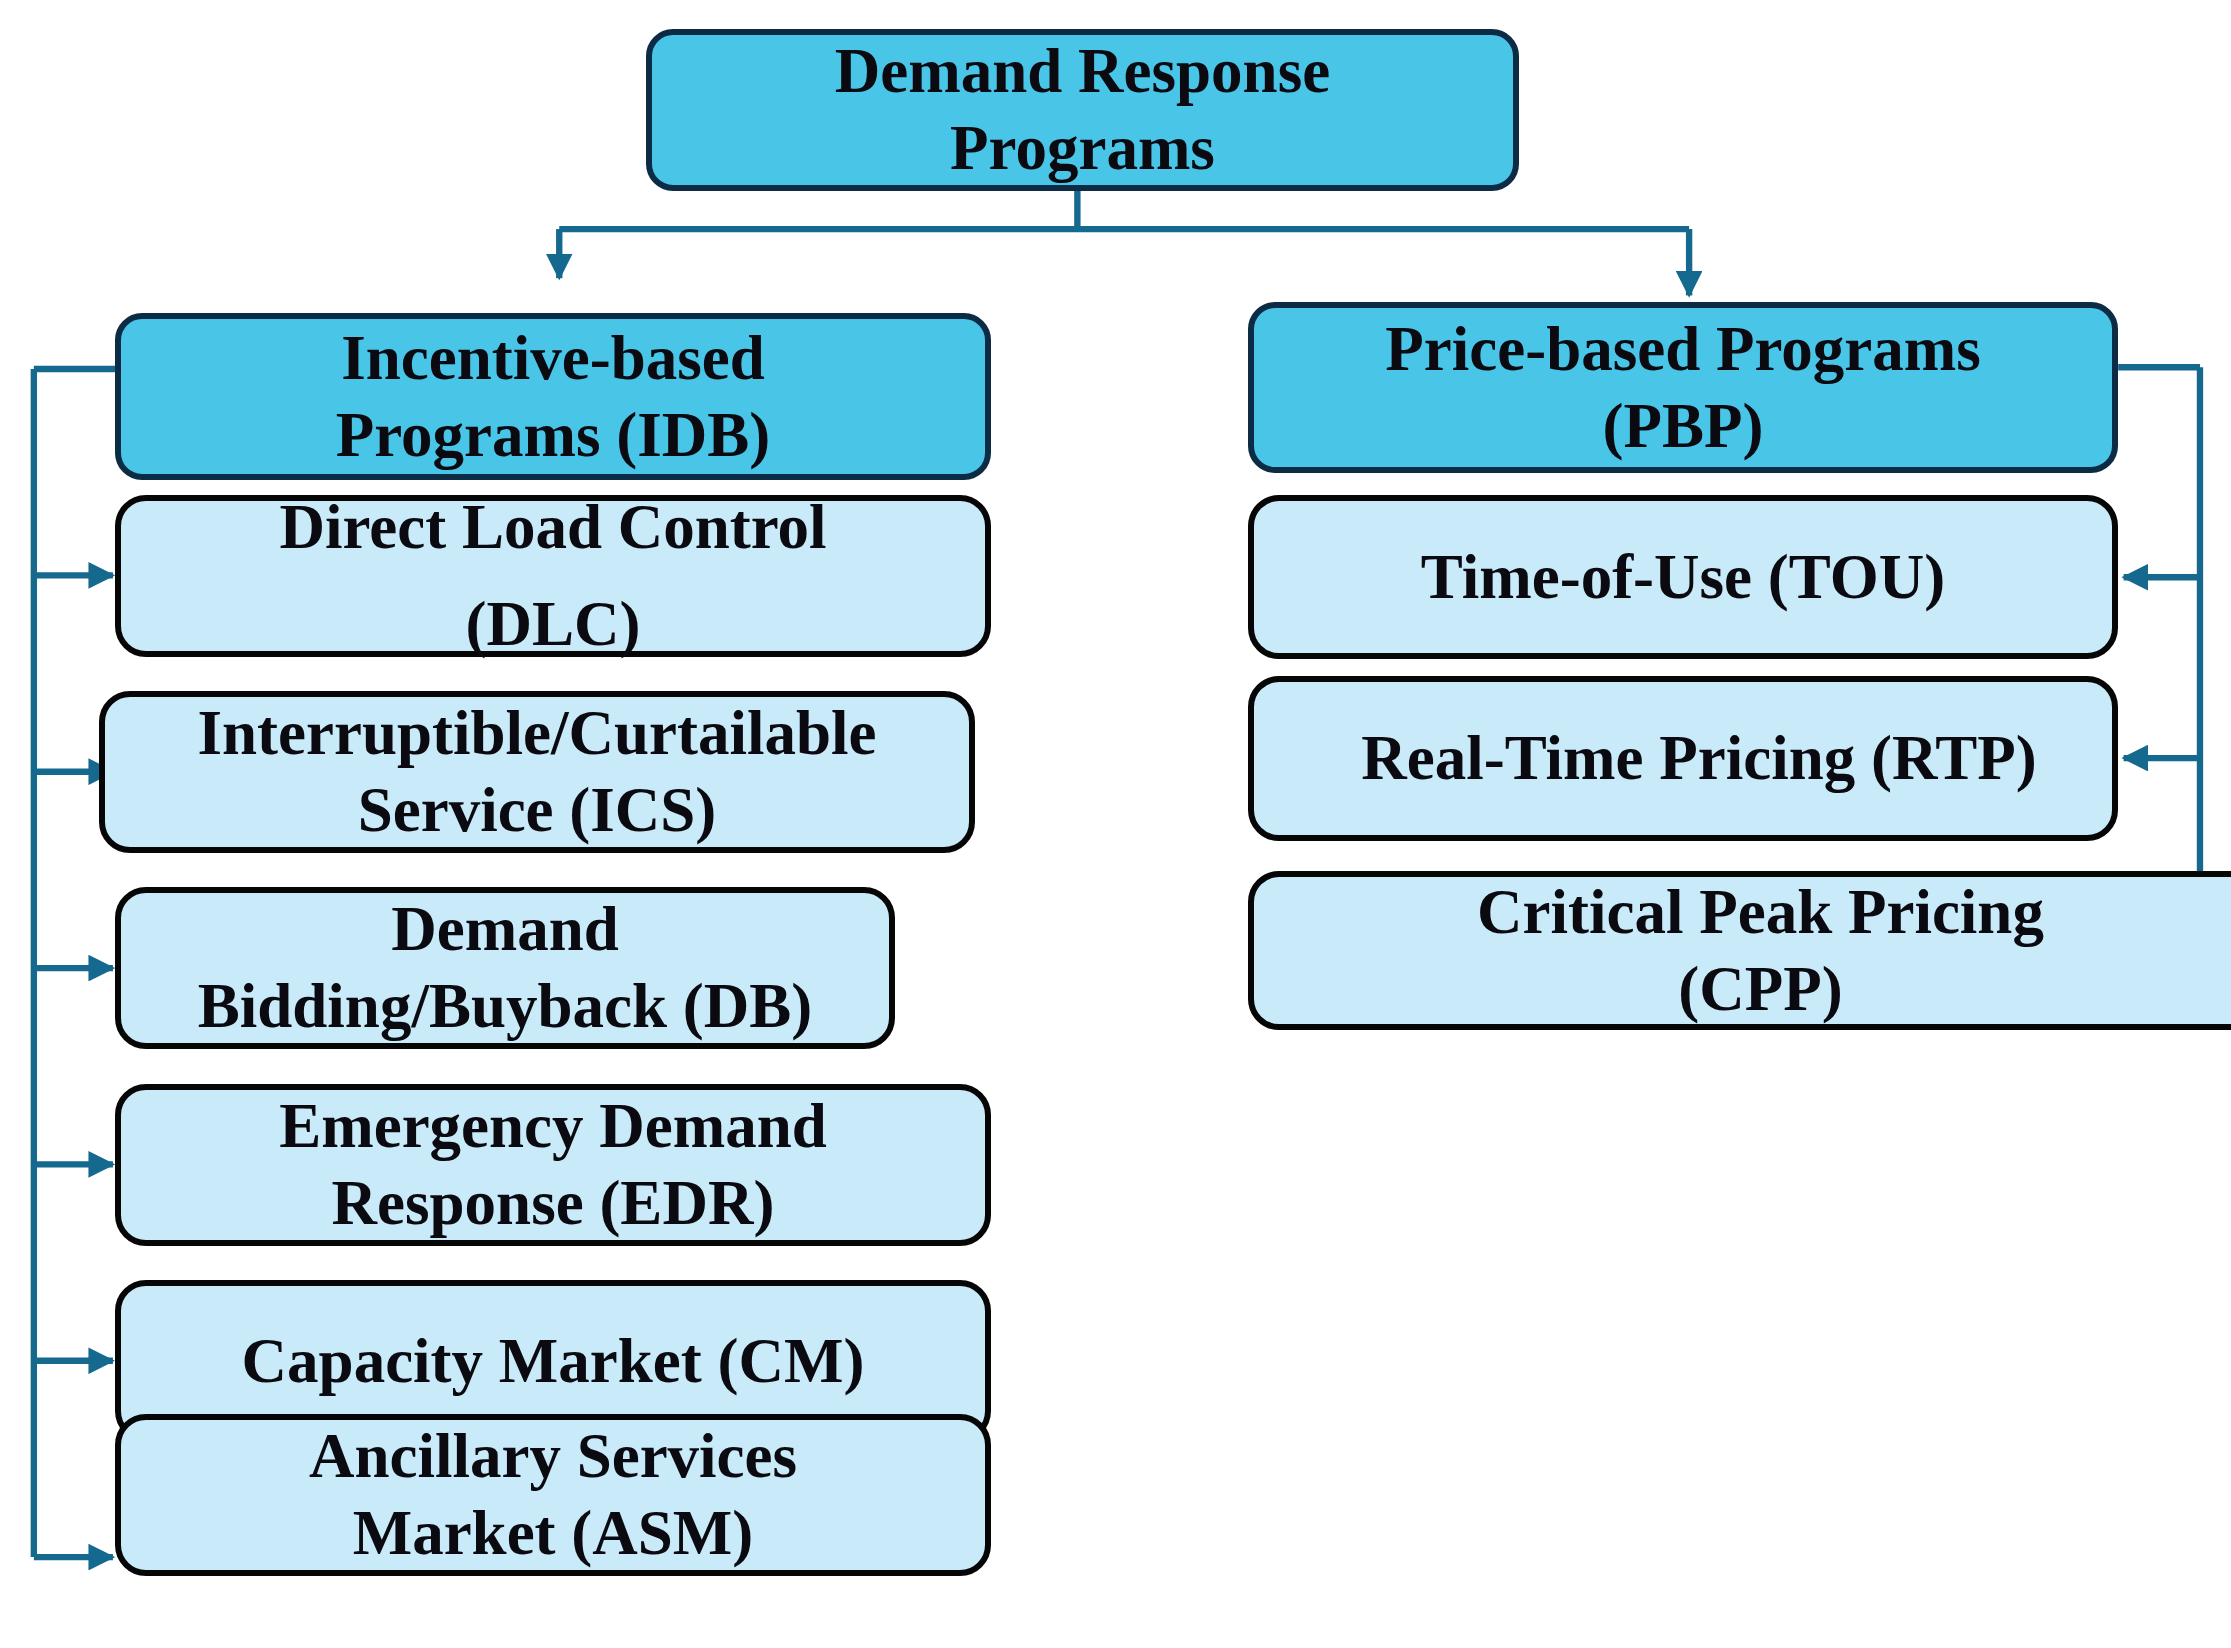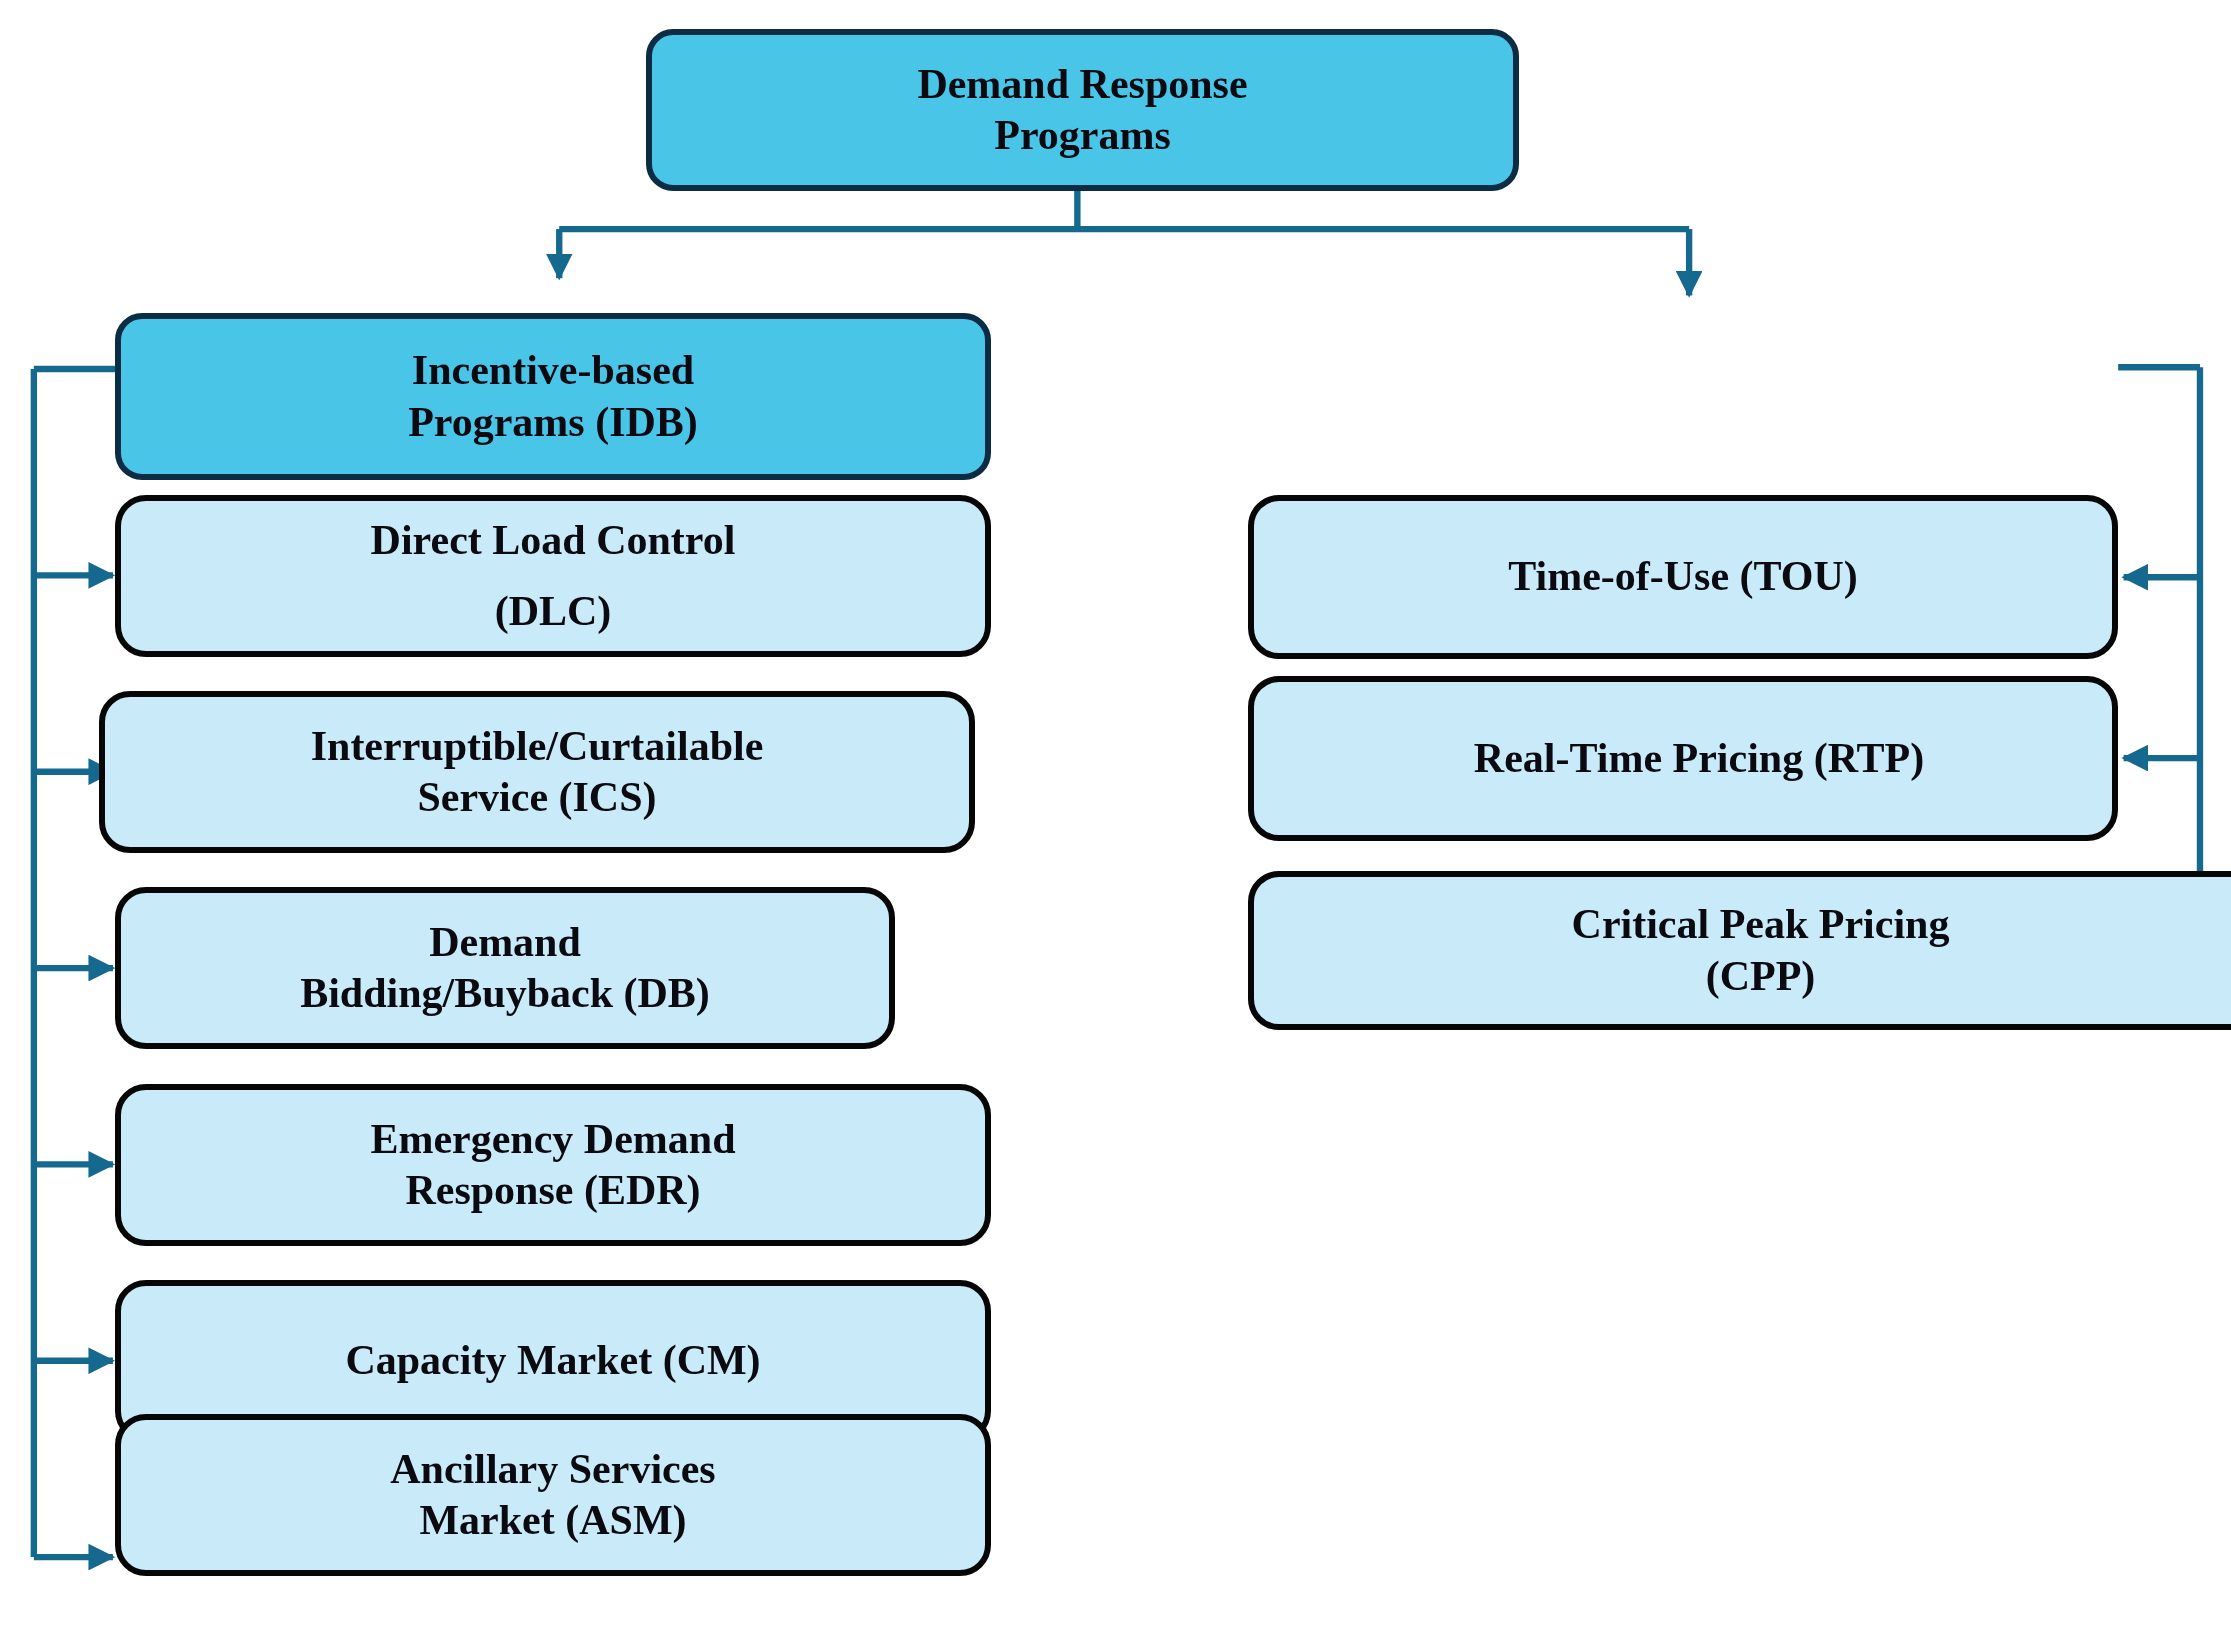--- a/index.html
+++ b/index.html
@@ -31,21 +31,21 @@
   .box{
     position:absolute;
     box-sizing:border-box;
     display:flex;
     flex-direction:column;
     align-items:center;
     justify-content:center;
     text-align:center;
     border-radius:31px;
     font-weight:bold;
-    font-size:42px;
+    font-size:63px;
     line-height:1.22;
     color:var(--text);
     letter-spacing:0px;
   }
   .box span{display:block;white-space:nowrap;}
   .header{
     background:var(--header-fill);
     border:6.4px solid var(--header-border);
     border-radius:27px;
   }
@@ -119,20 +119,24 @@
 
   <div class="box child" style="left:115px;top:1280px;width:876px;height:162px;">
     <span>Capacity Market (CM)</span>
   </div>
 
   <div class="box child" style="left:115px;top:1414px;width:876px;height:162px;">
     <span>Ancillary Services</span>
     <span>Market (ASM)</span>
   </div>
 
+  <div class="box header" style="left:1248px;top:302px;width:870px;height:171px;">
+    <span>Price-based Programs</span>
+    <span>(PBP)</span>
+  </div>
 
   <div class="box child" style="left:1248px;top:495px;width:870px;height:164px;">
     <span>Time-of-Use (TOU)</span>
   </div>
 
   <div class="box child" style="left:1248px;top:676px;width:870px;height:165px;padding-left:32px;">
     <span>Real-Time Pricing (RTP)</span>
   </div>
 
   <div class="box child" style="left:1248px;top:871px;width:1025px;height:159px;">

